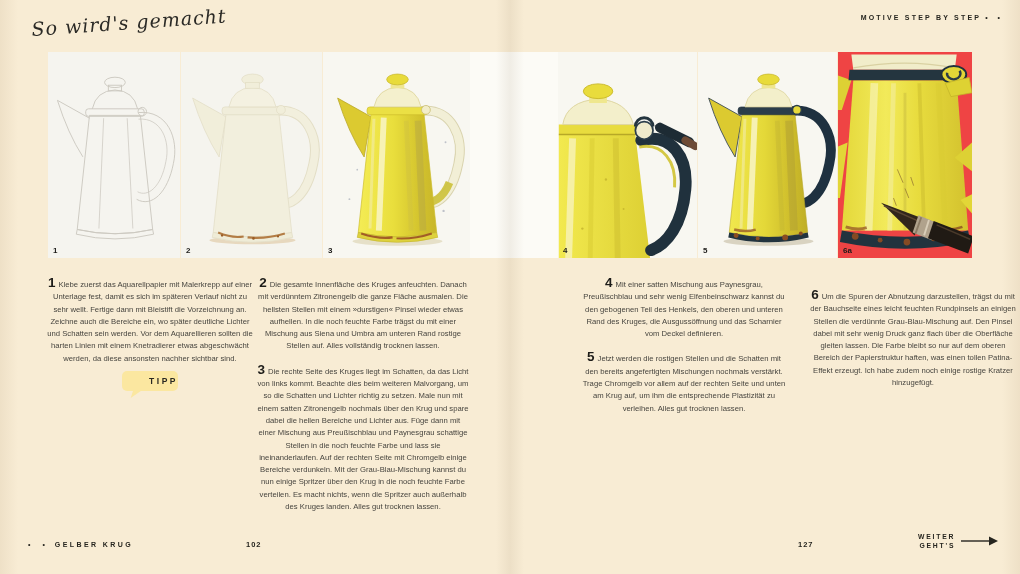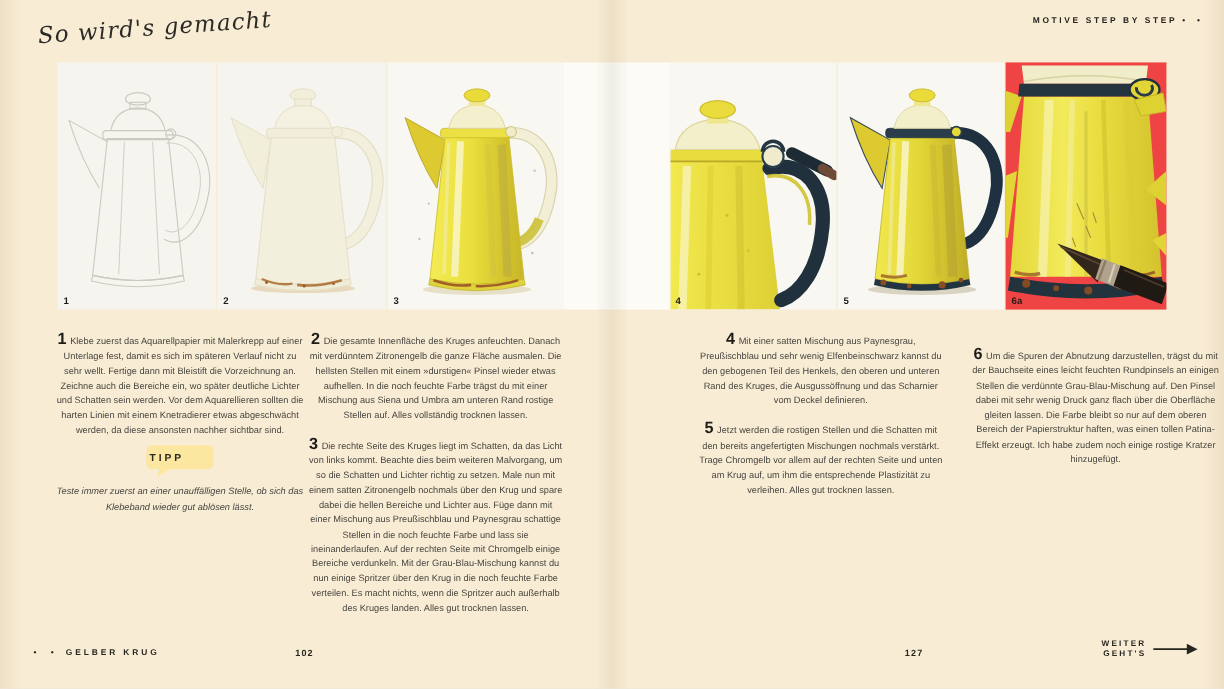--- a/index.html
+++ b/index.html
@@ -24,34 +24,34 @@
   .panel{position:absolute;top:52px;height:206px;background:#f7f6f0;}
   .panel svg{display:block;width:100%;height:100%;}
   .gutter-white{position:absolute;left:470px;top:52px;width:88px;height:206px;background:#fcfbf6;}
   .fig-num{position:absolute;left:5px;bottom:3px;font-size:8px;font-weight:bold;color:#1d1c19;}
 
   .col{position:absolute;top:276px;}
   .step{margin:0 0 10px 0;font-size:7.7px;line-height:12.3px;color:#47453f;text-align:center;}
   .stepnum{font-weight:bold;font-size:13.5px;color:#1d1c19;margin-right:3px;line-height:1;}
 
   .tip-bubble{position:absolute;left:122px;top:371px;width:56px;height:20px;
-    background:#fbe7a0;border-radius:5px;display:flex;align-items:center;justify-content:flex-start;}
+    background:#fbe7a0;border-radius:5px;display:flex;align-items:center;justify-content:flex-end;}
   .tip-bubble .tip-label{font-size:8.5px;font-weight:bold;letter-spacing:2.5px;color:#2a2922;text-indent:2.5px;}
   .tip-tail{position:absolute;left:10px;bottom:-7px;width:0;height:0;
     border-style:solid;border-width:8px 9px 0 0;border-color:#fbe7a0 transparent transparent transparent;
     transform:skewX(-18deg);}
   .tip-text{position:absolute;left:34px;top:404px;width:232px;margin:0;
     font-size:7.7px;line-height:12.5px;font-style:italic;text-align:center;color:#47453f;}
 
   .footer-left{position:absolute;left:28px;top:541px;font-size:7px;font-weight:bold;
     letter-spacing:2.4px;color:#26251f;white-space:nowrap;}
   .footer-left .dots{letter-spacing:5px;margin-right:5px;}
   .pagenum{position:absolute;top:540px;font-size:7.5px;font-weight:bold;letter-spacing:1px;color:#26251f;}
   .pagenum.left{left:246px;}
-  .pagenum.right{left:754px;}
+  .pagenum.right{left:798px;}
   .next-block{position:absolute;left:918px;top:532px;display:flex;align-items:center;gap:6px;}
   .next-lines{text-align:right;font-size:6.8px;font-weight:bold;letter-spacing:1.8px;
     line-height:9px;color:#26251f;white-space:nowrap;}
   .next-arrow{width:38px;height:12px;}
 </style>
 </head>
 <body>
 
 <div class="sheet">
   <div class="gutter-white"></div>
@@ -273,21 +273,20 @@
   </div>
 
   <div class="col" style="left:47px;width:206px;">
     <p class="step"><span class="stepnum">1</span><span>Klebe zuerst das Aquarellpapier mit Malerkrepp auf einer Unterlage fest, damit es sich im späteren Verlauf nicht zu sehr wellt. Fertige dann mit Bleistift die Vorzeichnung an. Zeichne auch die Bereiche ein, wo später deutliche Lichter und Schatten sein werden. Vor dem Aquarellieren sollten die harten Linien mit einem Knetradierer etwas abgeschwächt werden, da diese ansonsten nachher sichtbar sind.</span></p>
   </div>
 
   <div class="tip-bubble">
     <span class="tip-label">TIPP</span>
     <span class="tip-tail"></span>
   </div>
-  <p class="tip-text">Teste immer zuerst an einer unauffälligen Stelle, ob sich das Klebeband wieder gut ablösen lässt.</p>
 
   <div class="col" style="left:257px;width:212px;">
     <p class="step"><span class="stepnum">2</span><span>Die gesamte Innenfläche des Kruges anfeuchten. Danach mit verdünntem Zitronengelb die ganze Fläche ausmalen. Die hellsten Stellen mit einem »durstigen« Pinsel wieder etwas aufhellen. In die noch feuchte Farbe trägst du mit einer Mischung aus Siena und Umbra am unteren Rand rostige Stellen auf. Alles vollständig trocknen lassen.</span></p>
     <p class="step"><span class="stepnum">3</span><span>Die rechte Seite des Kruges liegt im Schatten, da das Licht von links kommt. Beachte dies beim weiteren Malvorgang, um so die Schatten und Lichter richtig zu setzen. Male nun mit einem satten Zitronengelb nochmals über den Krug und spare dabei die hellen Bereiche und Lichter aus. Füge dann mit einer Mischung aus Preußischblau und Paynesgrau schattige Stellen in die noch feuchte Farbe und lass sie ineinanderlaufen. Auf der rechten Seite mit Chromgelb einige Bereiche verdunkeln. Mit der Grau-Blau-Mischung kannst du nun einige Spritzer über den Krug in die noch feuchte Farbe verteilen. Es macht nichts, wenn die Spritzer auch außerhalb des Kruges landen. Alles gut trocknen lassen.</span></p>
   </div>
 
   <div class="col" style="left:557px;width:206px;margin-left:24px;">
     <p class="step"><span class="stepnum">4</span><span>Mit einer satten Mischung aus Paynesgrau, Preußischblau und sehr wenig Elfenbeinschwarz kannst du den gebogenen Teil des Henkels, den oberen und unteren Rand des Kruges, die Ausgussöffnung und das Scharnier vom Deckel definieren.</span></p>
     <p class="step"><span class="stepnum">5</span><span>Jetzt werden die rostigen Stellen und die Schatten mit den bereits angefertigten Mischungen nochmals verstärkt. Trage Chromgelb vor allem auf der rechten Seite und unten am Krug auf, um ihm die entsprechende Plastizität zu verleihen. Alles gut trocknen lassen.</span></p>
   </div>

